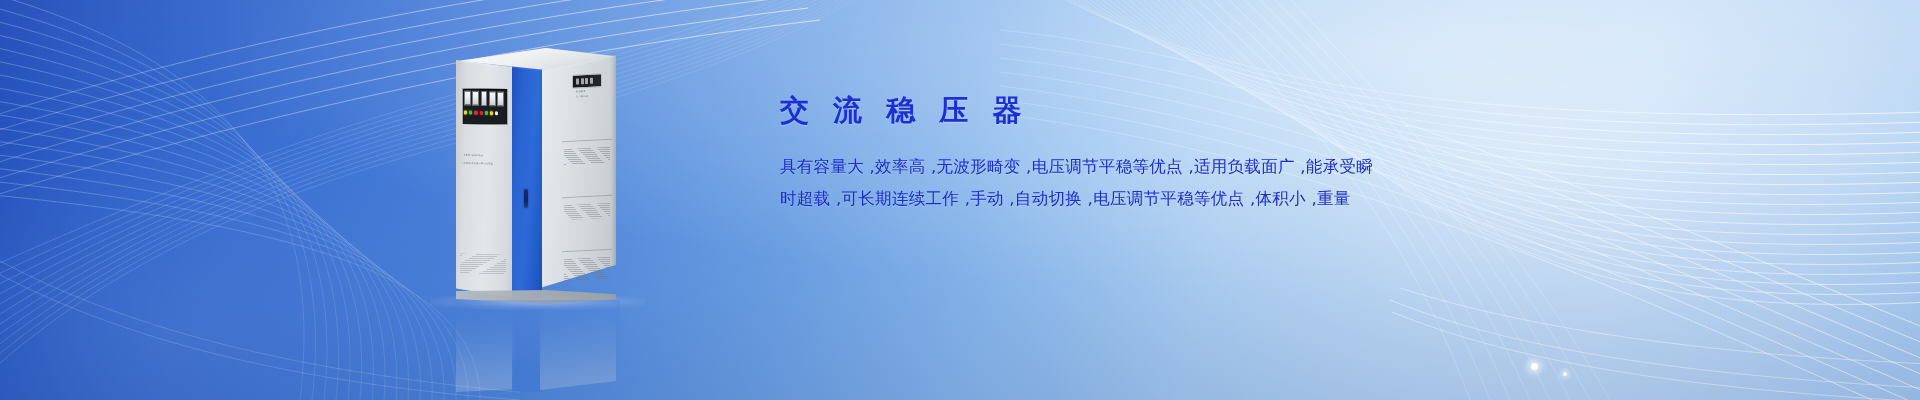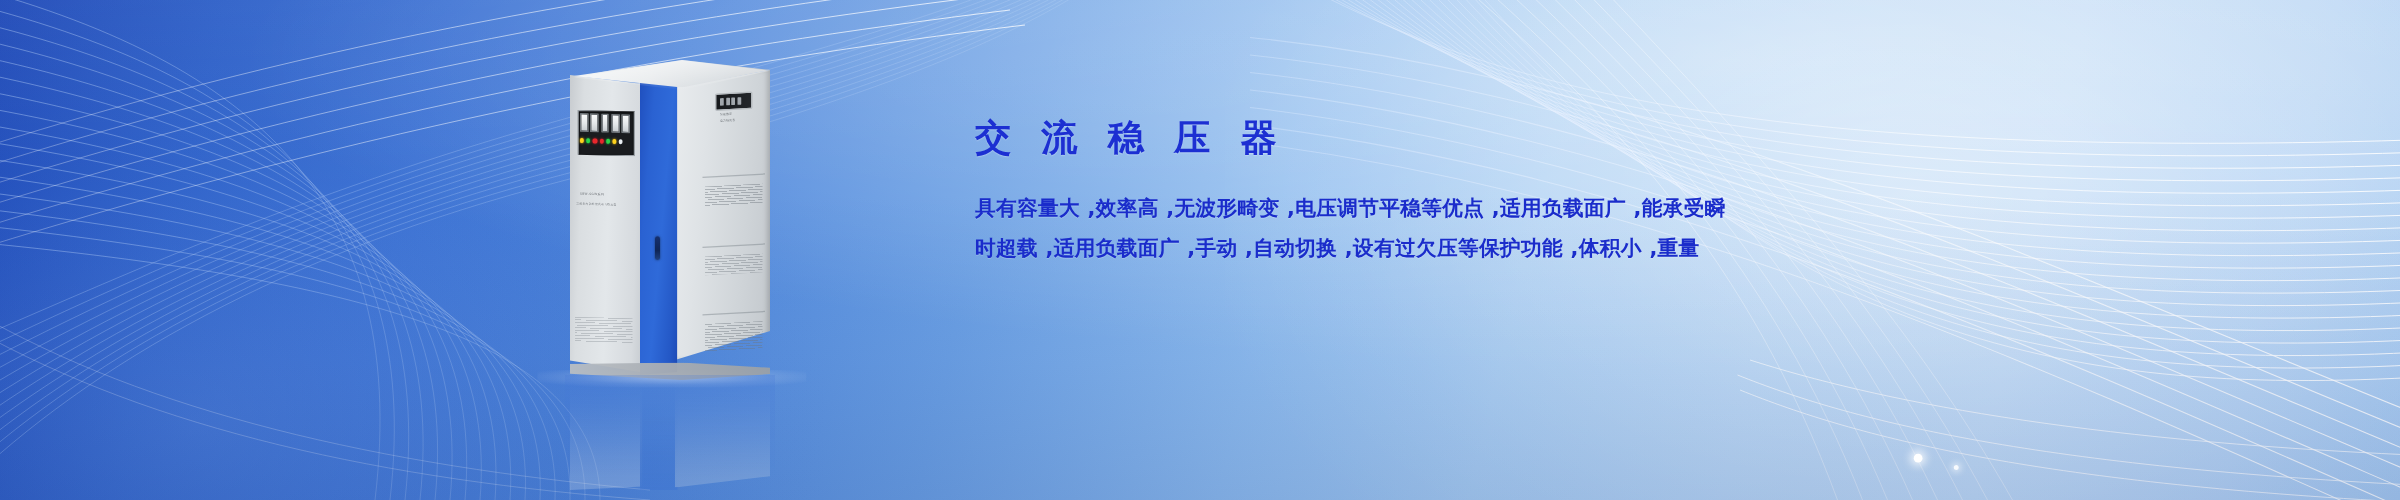--- a/index.html
+++ b/index.html
@@ -258,21 +258,21 @@
   .desc{
     margin:0;
     font-size:16.5px;
     line-height:32px;
     color:#1a2ccb;
     letter-spacing:0.3px;
     font-weight:500;
     width:530px;
     text-shadow:0 1px 0 rgba(255,255,255,0.18);
   }
-  .desc span{display:block;white-space:nowrap;font-weight:bold;}
+  .desc span{display:block;white-space:nowrap;}
 
   
   .particle{
     position:absolute;left:1531px;top:363px;
     width:7px;height:7px;border-radius:50%;
     background:#ffffff;
     box-shadow:0 0 7px 3px rgba(255,255,255,0.75);
   }
   .particle2{
     position:absolute;left:1563px;top:372px;
@@ -475,20 +475,20 @@
     <div class="refl-front"></div>
     <div class="refl-door"></div>
     <div class="refl-side"></div>
     <div class="refl-fade"></div>
   </div>
 
   <div class="copy">
     <h1 class="headline">交 流 稳 压 器</h1>
     <p class="desc">
       <span>具有容量大 ,效率高 ,无波形畸变 ,电压调节平稳等优点 ,适用负载面广 ,能承受瞬</span>
-      <span>时超载 ,适用负载面广 ,手动 ,自动切换 ,设有过欠压等保护功能 ,体积小 ,重量</span>
+      <span>时超载 ,可长期连续工作 ,手动 ,自动切换 ,电压调节平稳等优点 ,体积小 ,重量</span>
     </p>
   </div>
 
   <div class="particle"></div>
   <div class="particle2"></div>
 
 </div>
 
 </body></html>

